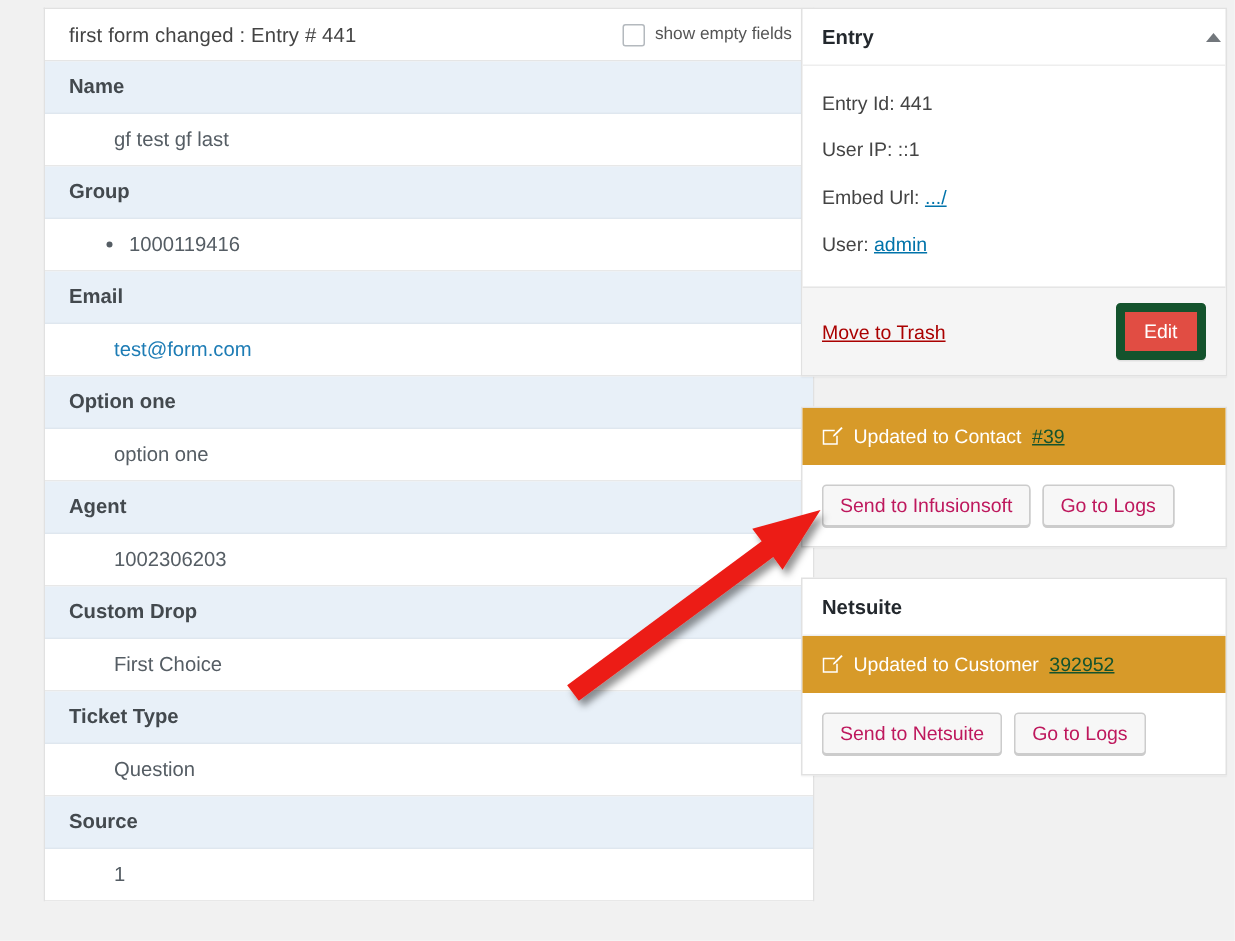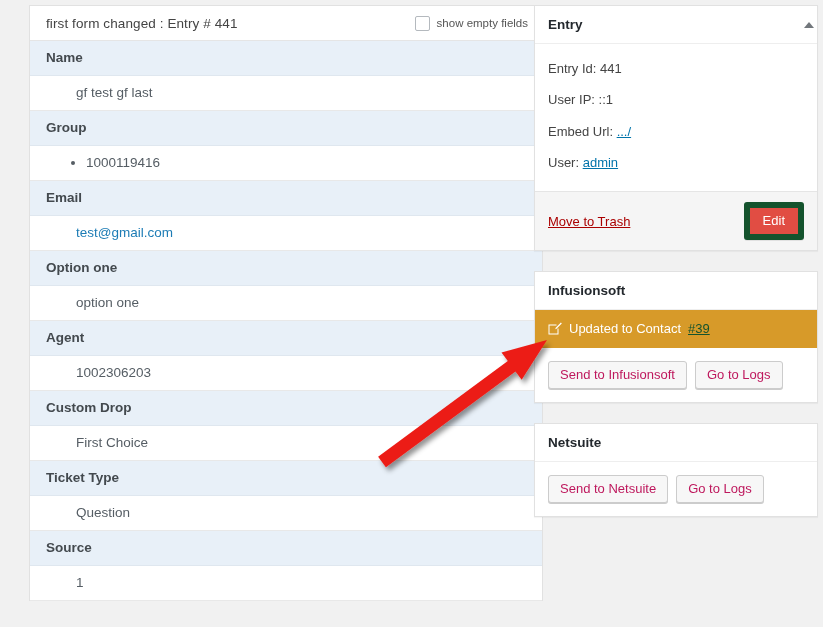--- a/index.html
+++ b/index.html
@@ -255,21 +255,21 @@
       <div id="field-rows">
           <div class="row-label">Name</div>
           <div class="row-value">gf test gf last</div>
           <div class="row-label">Group</div>
           <div class="row-value has-bullet">
             <ul>
               <li>1000119416</li>
             </ul>
           </div>
           <div class="row-label">Email</div>
-          <div class="row-value"><a href="#">test@gmail.com</a></div>
+          <div class="row-value"><a href="#">test@form.com</a></div>
           <div class="row-label">Option one</div>
           <div class="row-value">option one</div>
           <div class="row-label">Agent</div>
           <div class="row-value">1002306203</div>
           <div class="row-label">Custom Drop</div>
           <div class="row-value">First Choice</div>
           <div class="row-label">Ticket Type</div>
           <div class="row-value">Question</div>
           <div class="row-label">Source</div>
           <div class="row-value">1</div>
@@ -291,42 +291,49 @@
         <div class="meta-line"><span>Embed Url: </span><a href="#">.../</a></div>
         <div class="meta-line"><span>User: </span><a href="#">admin</a></div>
       </div>
       <div class="postbox-footer">
         <a href="#" class="trash-link">Move to Trash</a>
         <button class="btn-edit">Edit</button>
       </div>
     </div>
 
     <div class="postbox">
-      <div class="postbox-head">
-        <span class="postbox-title">Infusionsoft</span>
-      </div>
       <div class="status-bar">
         <span class="edit-glyph">
           <svg width="14" height="13" viewBox="0 0 14 13">
             <path d="M0.5 2.5 h8 v1 h-7 v8 h8 v-5 h1 v6 h-10 z" fill="#ffffff"></path>
             <path d="M12.9 0.6 l0.9 0.9 -5.2 5.2 -1.4 0.5 0.5 -1.4 z" fill="#ffffff"></path>
           </svg>
         </span>
         <span>Updated to Contact </span>
           <a href="#">#39</a>
       </div>
       <div class="action-row">
         <button class="btn-secondary">Send to Infusionsoft</button>
         <button class="btn-secondary">Go to Logs</button>
       </div>
     </div>
 
     <div class="postbox">
       <div class="postbox-head">
         <span class="postbox-title">Netsuite</span>
+      </div>
+      <div class="status-bar">
+        <span class="edit-glyph">
+          <svg width="14" height="13" viewBox="0 0 14 13">
+            <path d="M0.5 2.5 h8 v1 h-7 v8 h8 v-5 h1 v6 h-10 z" fill="#ffffff"></path>
+            <path d="M12.9 0.6 l0.9 0.9 -5.2 5.2 -1.4 0.5 0.5 -1.4 z" fill="#ffffff"></path>
+          </svg>
+        </span>
+        <span>Updated to Customer </span>
+          <a href="#">392952</a>
       </div>
       <div class="action-row">
         <button class="btn-secondary">Send to Netsuite</button>
         <button class="btn-secondary">Go to Logs</button>
       </div>
     </div>
 
   </div>
 
   <svg id="arrow-annotation">

